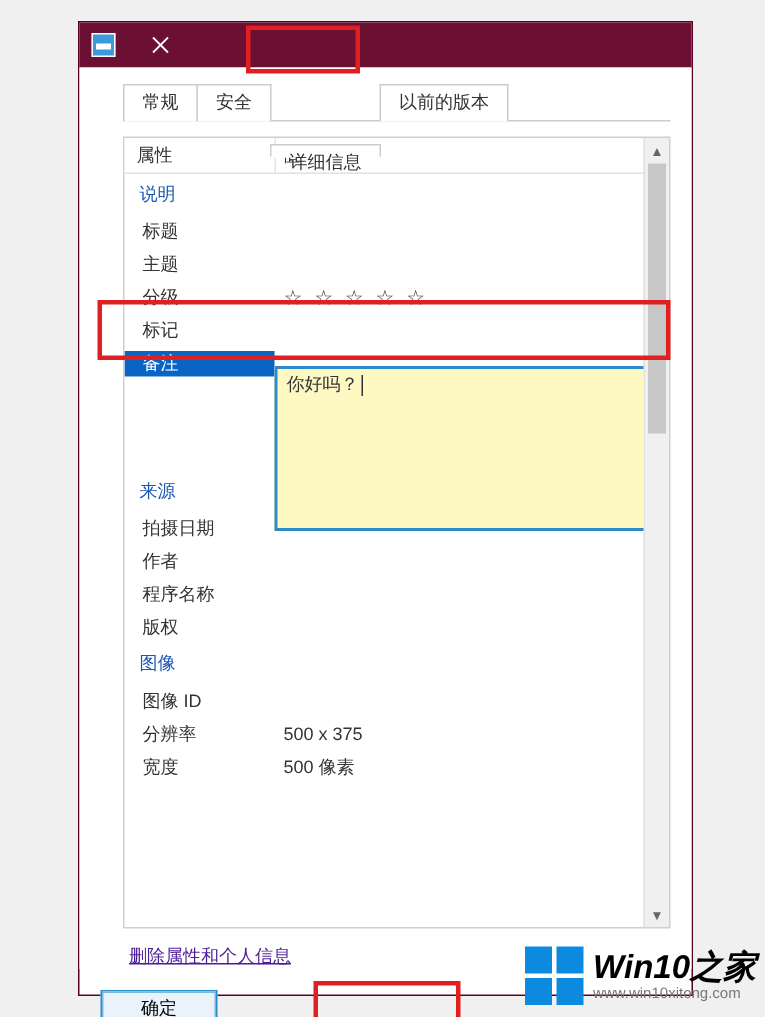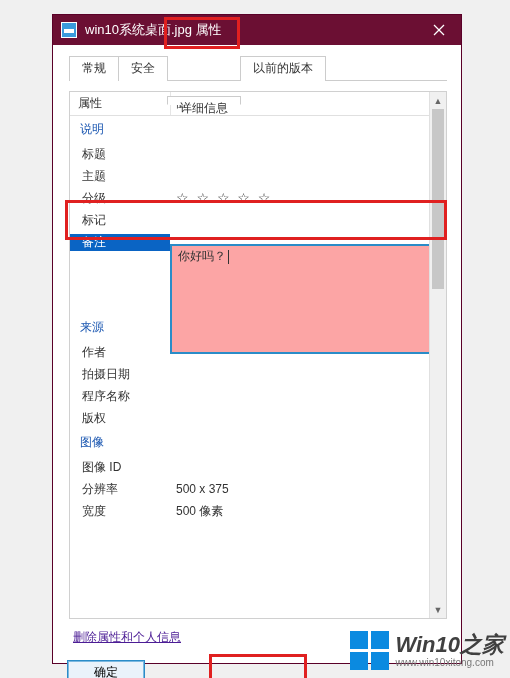--- a/index.html
+++ b/index.html
@@ -46,21 +46,21 @@
   .tb-title { flex: 1; font-size: 13px; }
   .tb-close {
     width: 44px; height: 30px;
     display: flex; align-items: center; justify-content: center;
     cursor: pointer;
   }
   .tb-close svg { stroke: #fff; stroke-width: 1.2; }
   .content {
     flex: 1;
     background: #fff;
-    padding: 10px 14px 0 16px;
+    padding: 10px 14px 0 29px;
     display: flex;
     flex-direction: column;
   }
   .tabs {
     display: flex;
     border-bottom: 1px solid #ccc;
     height: 26px;
     position: relative;
   }
   .tab {
@@ -134,21 +134,21 @@
     white-space: nowrap;
   }
   .row.sel .p {
     background: #0a64c4;
     color: #fff;
   }
   .stars { color: #bbb; letter-spacing: 2px; font-size: 14px; }
   .edit-box {
     position: absolute;
     border: 2px solid #2a8cc8;
-    background: #fca5a5;
+    background: #fef9c3;
     left: 100px;
     top: 152px;
     width: 282px;
     height: 110px;
     z-index: 5;
   }
   .edit-box .txt {
     padding: 2px 6px;
     font-size: 12px;
     color: #333;
@@ -226,31 +226,30 @@
     z-index: 200;
   }
   .wm-logo {
     display: grid;
     grid-template-columns: repeat(2, 18px);
     grid-template-rows: repeat(2, 18px);
     gap: 3px;
   }
   .wm-logo span { background: #0b8ae0; }
   .wm-text { display:flex; flex-direction:column; line-height:1; }
-  .wm-text .big { font-style: italic; font-weight: bold; font-size: 22px; color: #404040; }
+  .wm-text .big { font-style: italic; font-weight: bold; font-size: 22px; color: #000000; }
   .wm-text .small { font-size: 10px; color: #777; margin-top:2px; }
 </style>
 </head>
 <body>
 
 <div class="dialog">
 
   <div class="titlebar">
     <span class="tb-icon"></span>
-    <span class="tb-title">win10系统桌面.jpg 属性</span>
     <div class="tb-close">
       <svg width="12" height="12" viewBox="0 0 12 12">
           <line x1="1" y1="1" x2="11" y2="11"></line>
           <line x1="11" y1="1" x2="1" y2="11"></line>
         </svg>
     </div>
   </div>
 
   <div class="content">
 
@@ -288,25 +287,25 @@
               <div class="p">标记</div>
               <div class="v"></div>
             </div>
           <div class="row sel">
               <div class="p">备注</div>
               <div class="v"></div>
             </div>
 
           <div class="grp" style="margin-top:61px">来源</div>
           <div class="row">
+              <div class="p">拍摄日期</div>
+              <div class="v"></div>
+            </div>
+          <div class="row">
               <div class="p">作者</div>
-              <div class="v"></div>
-            </div>
-          <div class="row">
-              <div class="p">拍摄日期</div>
               <div class="v"></div>
             </div>
           <div class="row">
               <div class="p">程序名称</div>
               <div class="v"></div>
             </div>
           <div class="row">
               <div class="p">版权</div>
               <div class="v"></div>
             </div>

